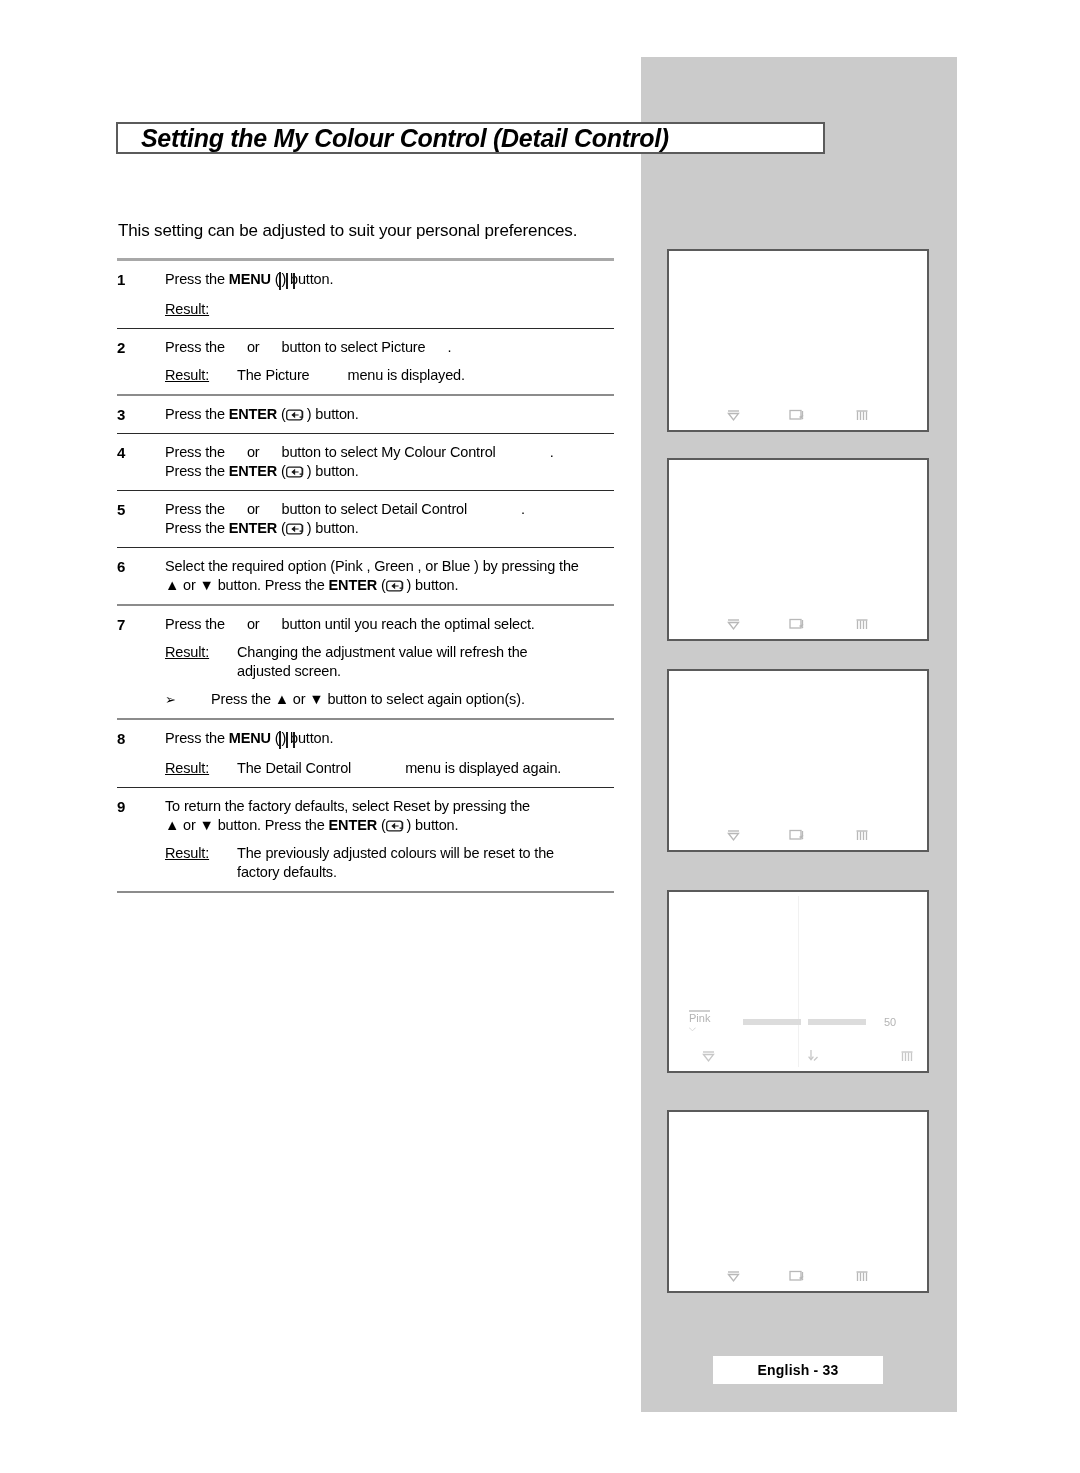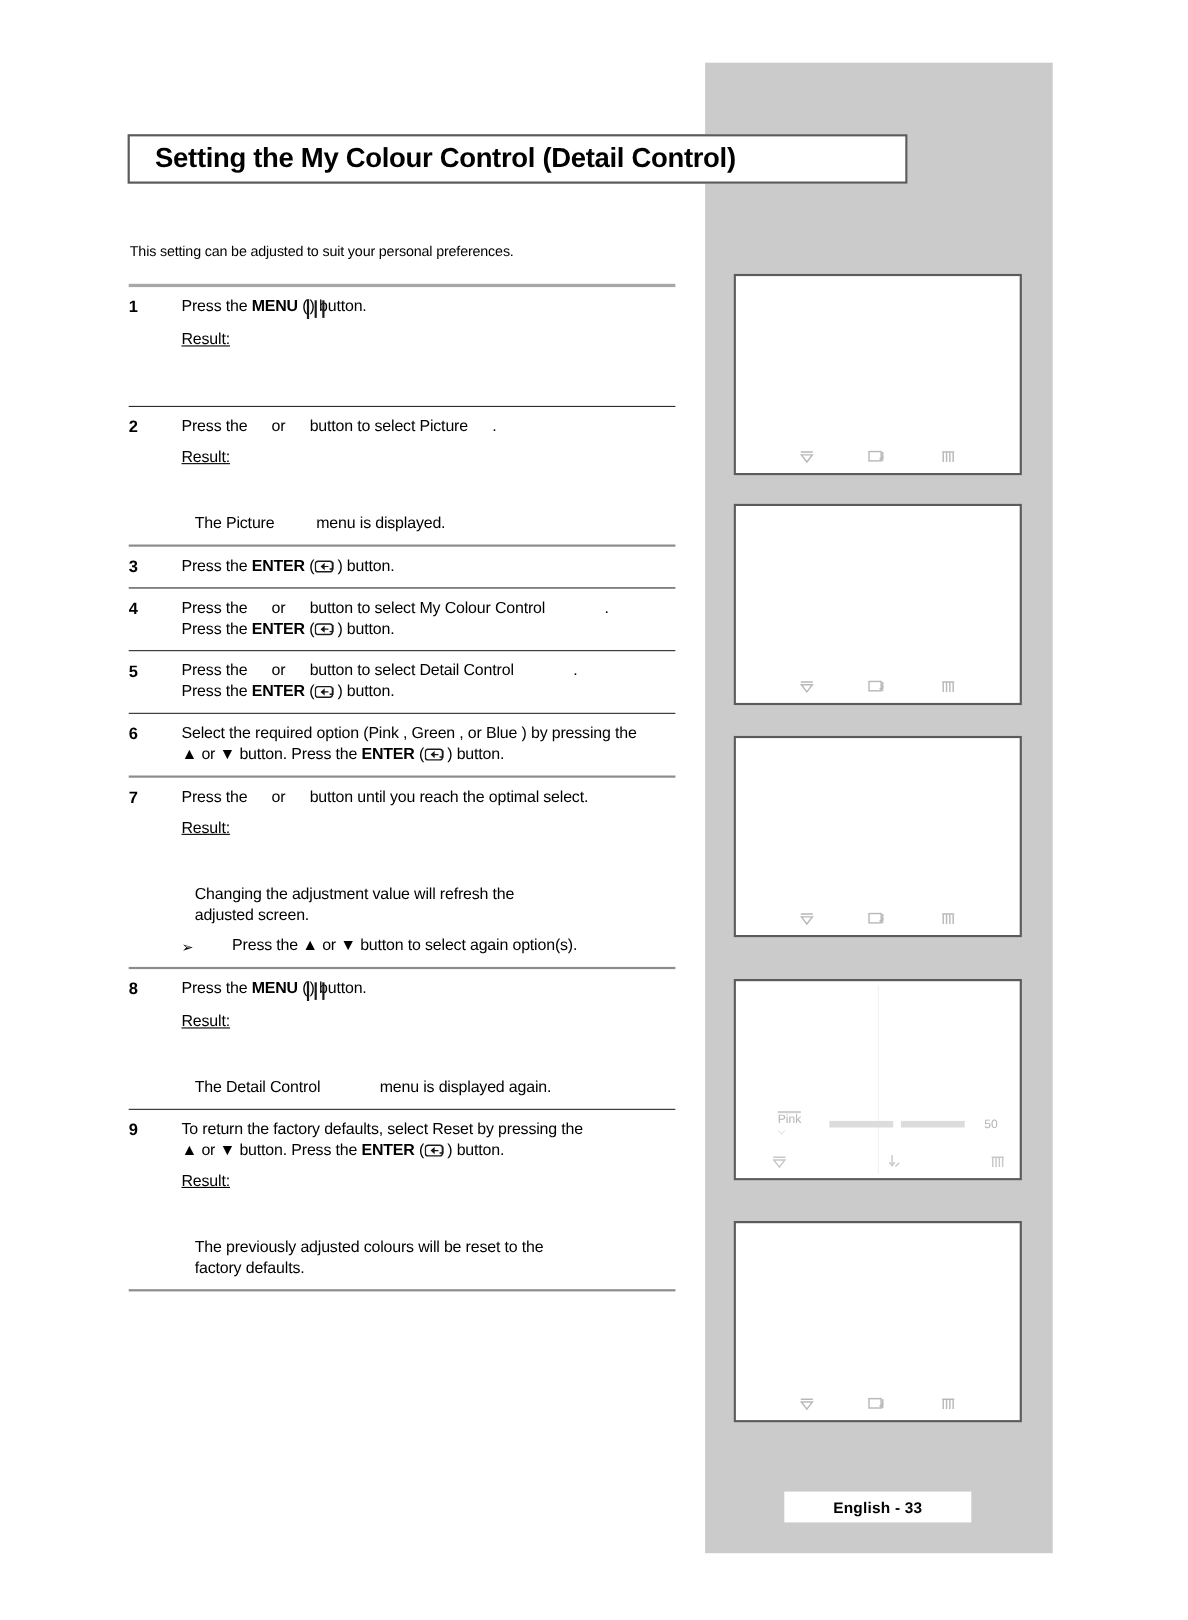--- a/index.html
+++ b/index.html
@@ -28,43 +28,44 @@
     height: 1355px;
     background: #cbcbcb;
   }
 
   
   .title-box {
     position: absolute;
     left: 116px;
     top: 122px;
     width: 709px;
-    height: 45px;
+    height: 32px;
     background: #ffffff;
     border: 2px solid #5b5b5b;
     box-sizing: border-box;
     display: flex;
     align-items: center;
+    font-style: italic;
   }
   .title-text {
     font-size: 25px;
     font-weight: bold;
     letter-spacing: -0.3px;
     color: #000000;
     padding-left: 23px;
     white-space: nowrap;
   }
 
   
   .intro {
     position: absolute;
     left: 118px;
     top: 221px;
     width: 500px;
-    font-size: 13px;
+    font-size: 17px;
     color: #000;
     letter-spacing: -0.15px;
   }
 
   
   .steps {
     position: absolute;
     left: 117px;
     top: 258px;
     width: 497px;
@@ -104,21 +105,20 @@
     line-height: 19px;
     color: #000;
     letter-spacing: -0.15px;
   }
   .step-body .line { white-space: nowrap; }
   b { font-weight: bold; }
 
   .result-row {
     display: flex;
     margin-top: 9px;
-    flex-direction: column;
   }
   .result-label {
     flex: 0 0 60px;
     text-decoration: underline;
     white-space: nowrap;
   }
   .result-text {
     flex: 1 1 auto;
     padding-left: 12px;
   }
@@ -185,21 +185,21 @@
     position: absolute;
     left: 50%;
     top: 4px;
     bottom: 4px;
     width: 1px;
     background: #f1f1f1;
   }
 
   .slider-row {
     position: absolute;
-    left: 38px;
+    left: 20px;
     right: 20px;
     bottom: 37px;
     display: flex;
     align-items: center;
   }
   .slider-label {
     font-size: 11px;
     color: #b4b4b4;
     width: 48px;
     line-height: 11px;

